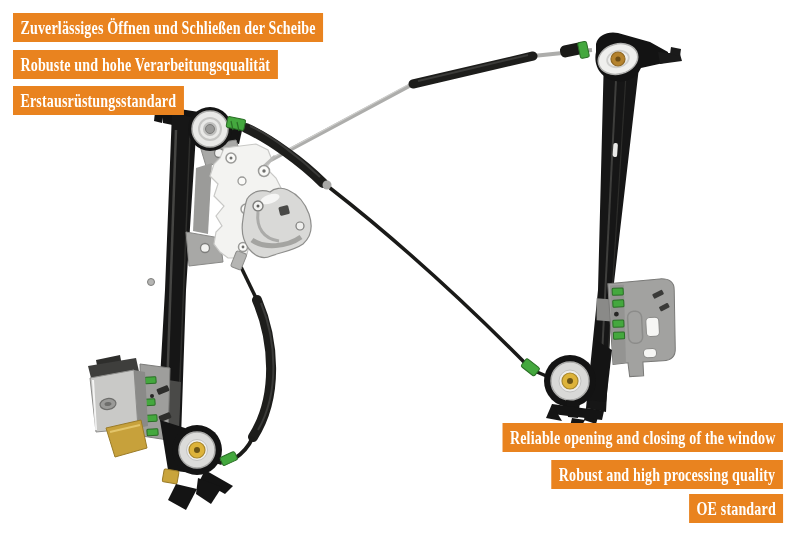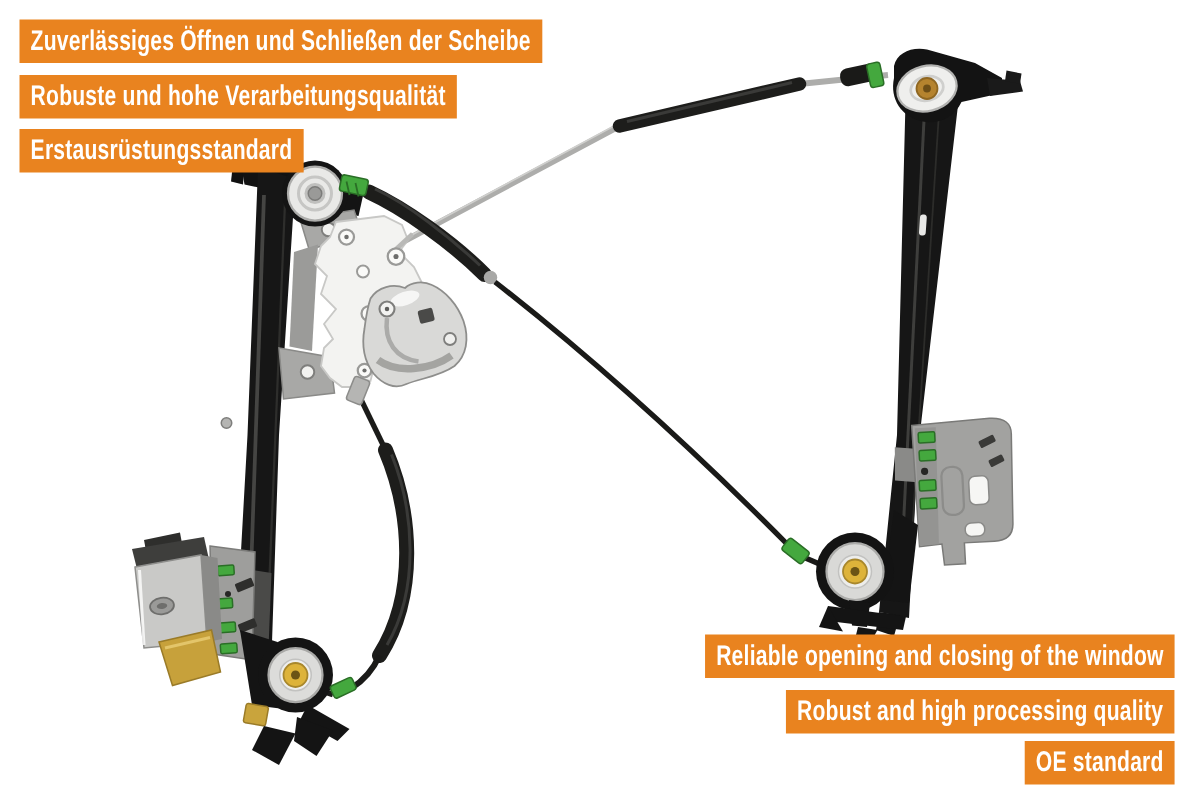--- a/index.html
+++ b/index.html
@@ -1,18 +1,18 @@
 <!DOCTYPE html>
 <html><head>
 <meta charset="utf-8">
 <style>
   html,body{margin:0;padding:0;background:#ffffff;}
   .stage{
     position:relative;width:800px;height:534px;background:#ffffff;
-    font-family:Liberation Sans, sans-serif;overflow:hidden;
+    font-family:Liberation Serif, serif;overflow:hidden;
   }
   .photo{position:absolute;left:0;top:0;width:800px;height:534px;}
   .banner{
     position:absolute;height:29px;line-height:29px;padding:0 10px;
     background:#E9831F;color:#ffffff;font-weight:bold;font-size:19px;
     white-space:nowrap;letter-spacing:0.2px;
   }
   .banner-left{transform:scaleX(0.74);transform-origin:left center;}
   .banner-right{transform:scaleX(0.74);transform-origin:right center;}
   #b-de-1{top:13px;left:13px;}

